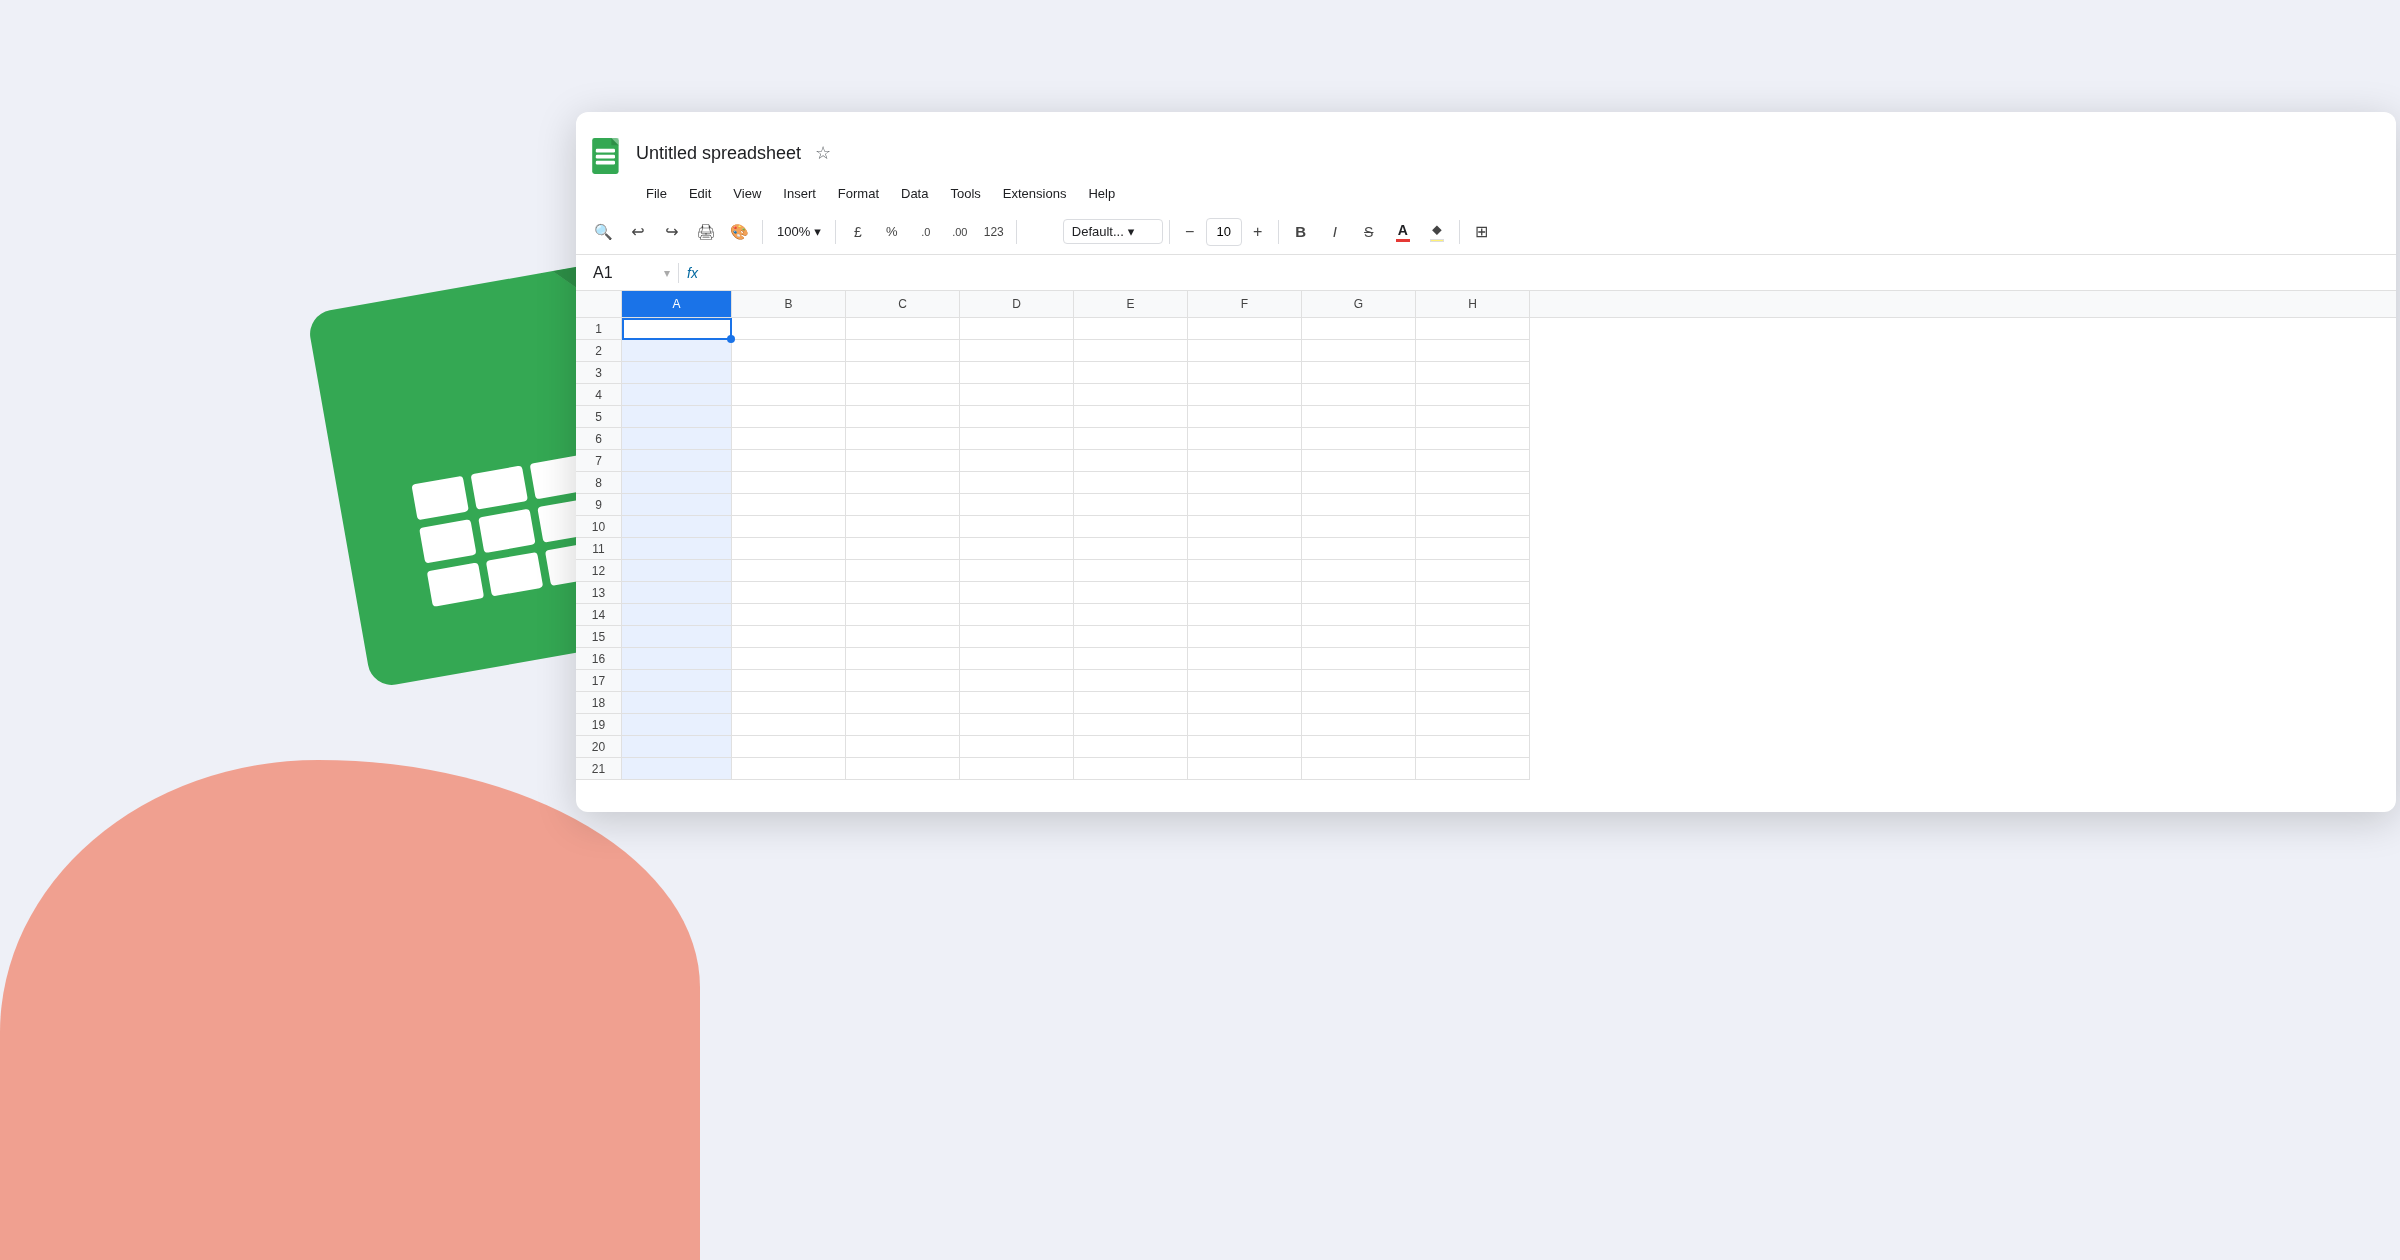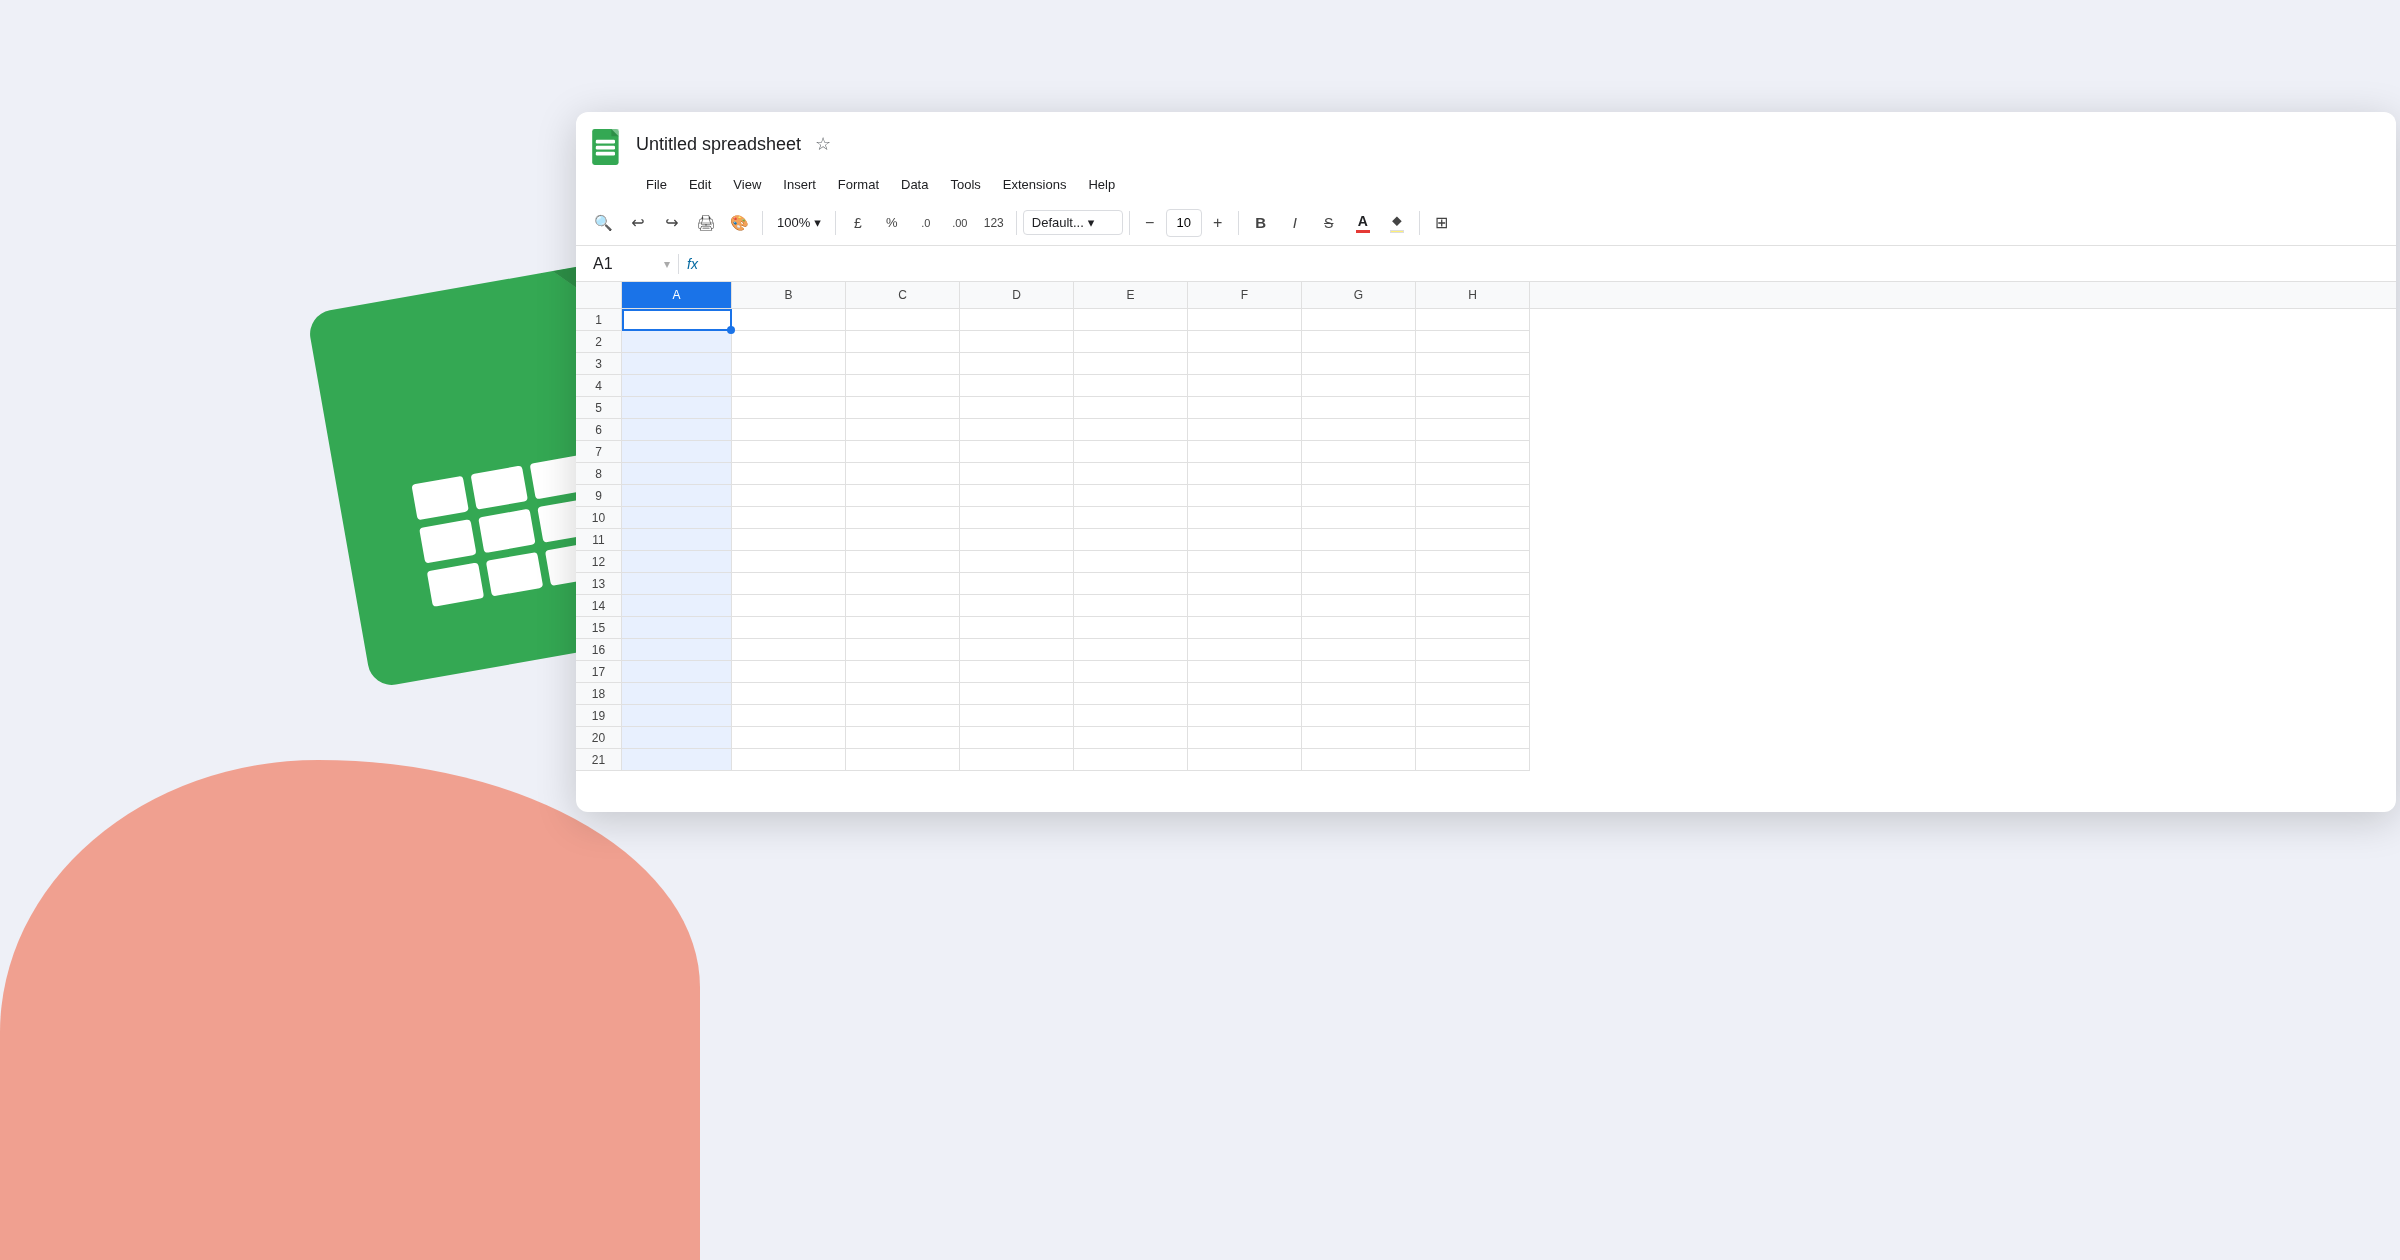--- a/index.html
+++ b/index.html
@@ -88,20 +88,21 @@
       z-index: 3;
     }
 
     
     .title-bar {
       display: flex;
       align-items: center;
       padding: 12px 20px 4px 16px;
       height: 56px;
       gap: 10px;
+      margin-top: 9px;
     }
     .sheets-logo-small {
       width: 34px;
       height: 42px;
       flex-shrink: 0;
     }
     .title-text {
       font-size: 18px;
       color: #202124;
       font-weight: 400;
@@ -176,20 +177,21 @@
       align-items: center;
       border: 1px solid #dadce0;
       border-radius: 4px;
       padding: 4px 8px;
       font-size: 13px;
       color: #202124;
       cursor: pointer;
       gap: 4px;
       background: white;
       min-width: 100px;
+      margin-left: 40px;
     }
     .font-size-control {
       display: flex;
       align-items: center;
       gap: 2px;
     }
     .font-size-btn {
       display: flex;
       align-items: center;
       justify-content: center;

